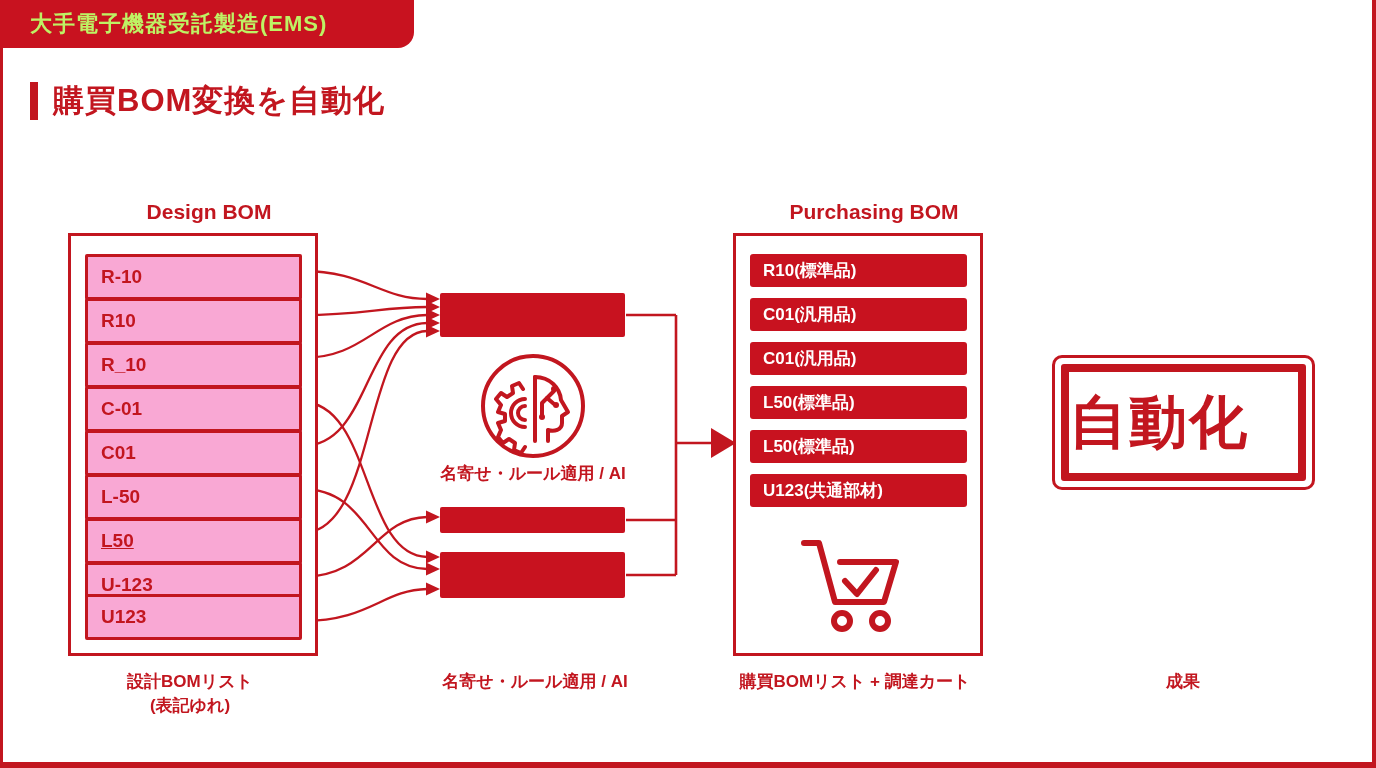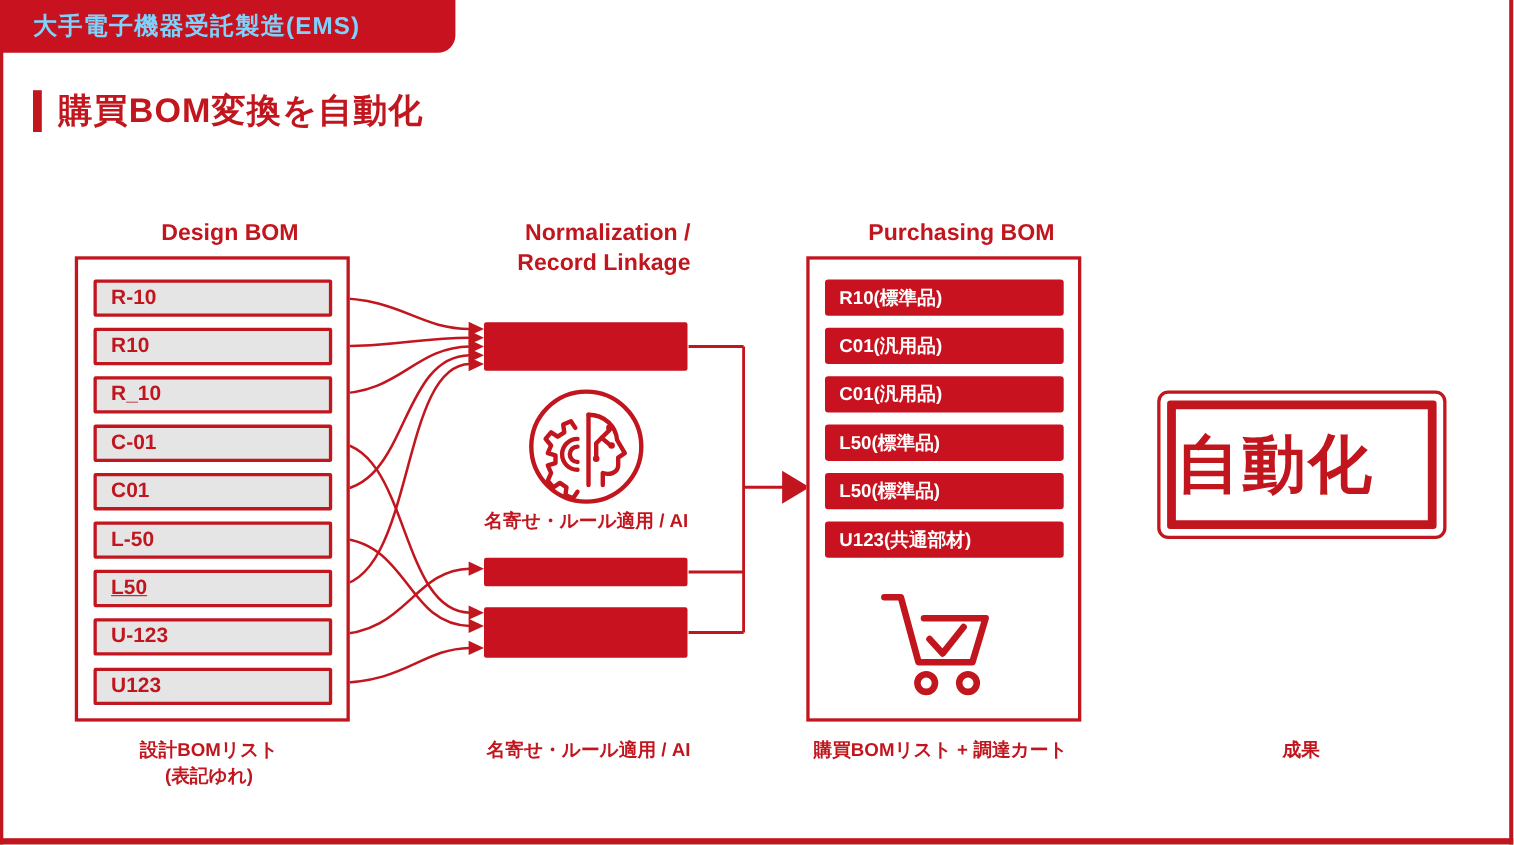--- a/index.html
+++ b/index.html
@@ -14,42 +14,42 @@
   }
   
   .edge{position:absolute;background:var(--red);}
   .edge-left{left:0;top:0;width:3px;height:768px;}
   .edge-right{right:0;top:0;width:4px;height:768px;}
   .edge-bottom{left:0;bottom:0;width:1376px;height:6px;}
 
   
   .badge{
     position:absolute;left:0;top:0;width:414px;height:48px;
-    background:var(--red-fill);color:#7dd3fc;border-bottom-right-radius:16px;
+    background:var(--red-fill);color:#bef264;border-bottom-right-radius:16px;
     display:flex;align-items:center;padding-left:30px;
     font-size:22px;font-weight:700;letter-spacing:1px;
   }
   .title-wrap{position:absolute;left:30px;top:80px;display:flex;align-items:center;}
   .title-accent{width:8px;height:38px;background:var(--red);margin-right:15px;}
   .page-title{font-size:31px;font-weight:700;color:var(--red);letter-spacing:1px;}
 
   
   .col-heading{
     position:absolute;transform:translateX(-50%);text-align:right;
     font-size:21px;font-weight:700;color:var(--red);line-height:27px;white-space:nowrap;margin-left:16px;
   }
 
   
   .design-box{
     position:absolute;left:68px;top:233px;width:250px;height:423px;
     border:3px solid var(--red);background:#fff;
   }
   .design-item{
-    position:absolute;left:14px;width:217px;height:34px;
-    border:3px solid var(--red);border-radius:2px;background:#e5e5e5;
+    position:absolute;left:14px;width:217px;height:46px;
+    border:3px solid var(--red);border-radius:2px;background:#f9a8d4;
     display:flex;align-items:center;padding-left:13px;
     font-size:19px;font-weight:600;color:var(--red);
   }
 
   
   .purch-box{
     position:absolute;left:733px;top:233px;width:250px;height:423px;
     border:3px solid var(--red);background:#fff;
   }
   .purch-item{
@@ -130,36 +130,32 @@
 
   <div class="badge">
     <span>大手電子機器受託製造(EMS)</span>
   </div>
   <div class="title-wrap">
     <div class="title-accent"></div>
     <div class="page-title">購買BOM変換を自動化</div>
   </div>
 
   <div class="col-heading" style="left:193px;top:198px;">Design BOM</div>
-  <div class="col-heading" style="left:533px;top:198px;">
-    <span>Normalization /</span><br>
-    <span>Record Linkage</span>
-  </div>
   <div class="col-heading" style="left:858px;top:198px;">Purchasing BOM</div>
 
   <div class="design-box">
     <div class="design-item" style="top:18px;">R-10</div>
     <div class="design-item" style="top:62px;">R10</div>
     <div class="design-item" style="top:106px;">R_10</div>
     <div class="design-item" style="top:150px;">C-01</div>
     <div class="design-item" style="top:194px;">C01</div>
     <div class="design-item" style="top:238px;">L-50</div>
     <div class="design-item" style="top:282px;text-decoration:underline;">L50</div>
     <div class="design-item" style="top:326px;">U-123</div>
-    <div class="design-item" style="top:371px;">U123</div>
+    <div class="design-item" style="top:358px;">U123</div>
   </div>
 
   <div class="norm-bar" style="left:440px;top:293px;width:185px;height:44px;"></div>
   <div class="norm-bar" style="left:440px;top:507px;width:185px;height:26px;"></div>
   <div class="norm-bar" style="left:440px;top:552px;width:185px;height:46px;"></div>
 
   <svg style="position:absolute;left:478px;top:351px;" width="110" height="110" viewBox="0 0 110 110" fill="none">
     <circle cx="55" cy="55" r="50" stroke="#c2161f" stroke-width="4"></circle>
     <g stroke="#c2161f" stroke-width="4" stroke-linecap="round" stroke-linejoin="round">
 

